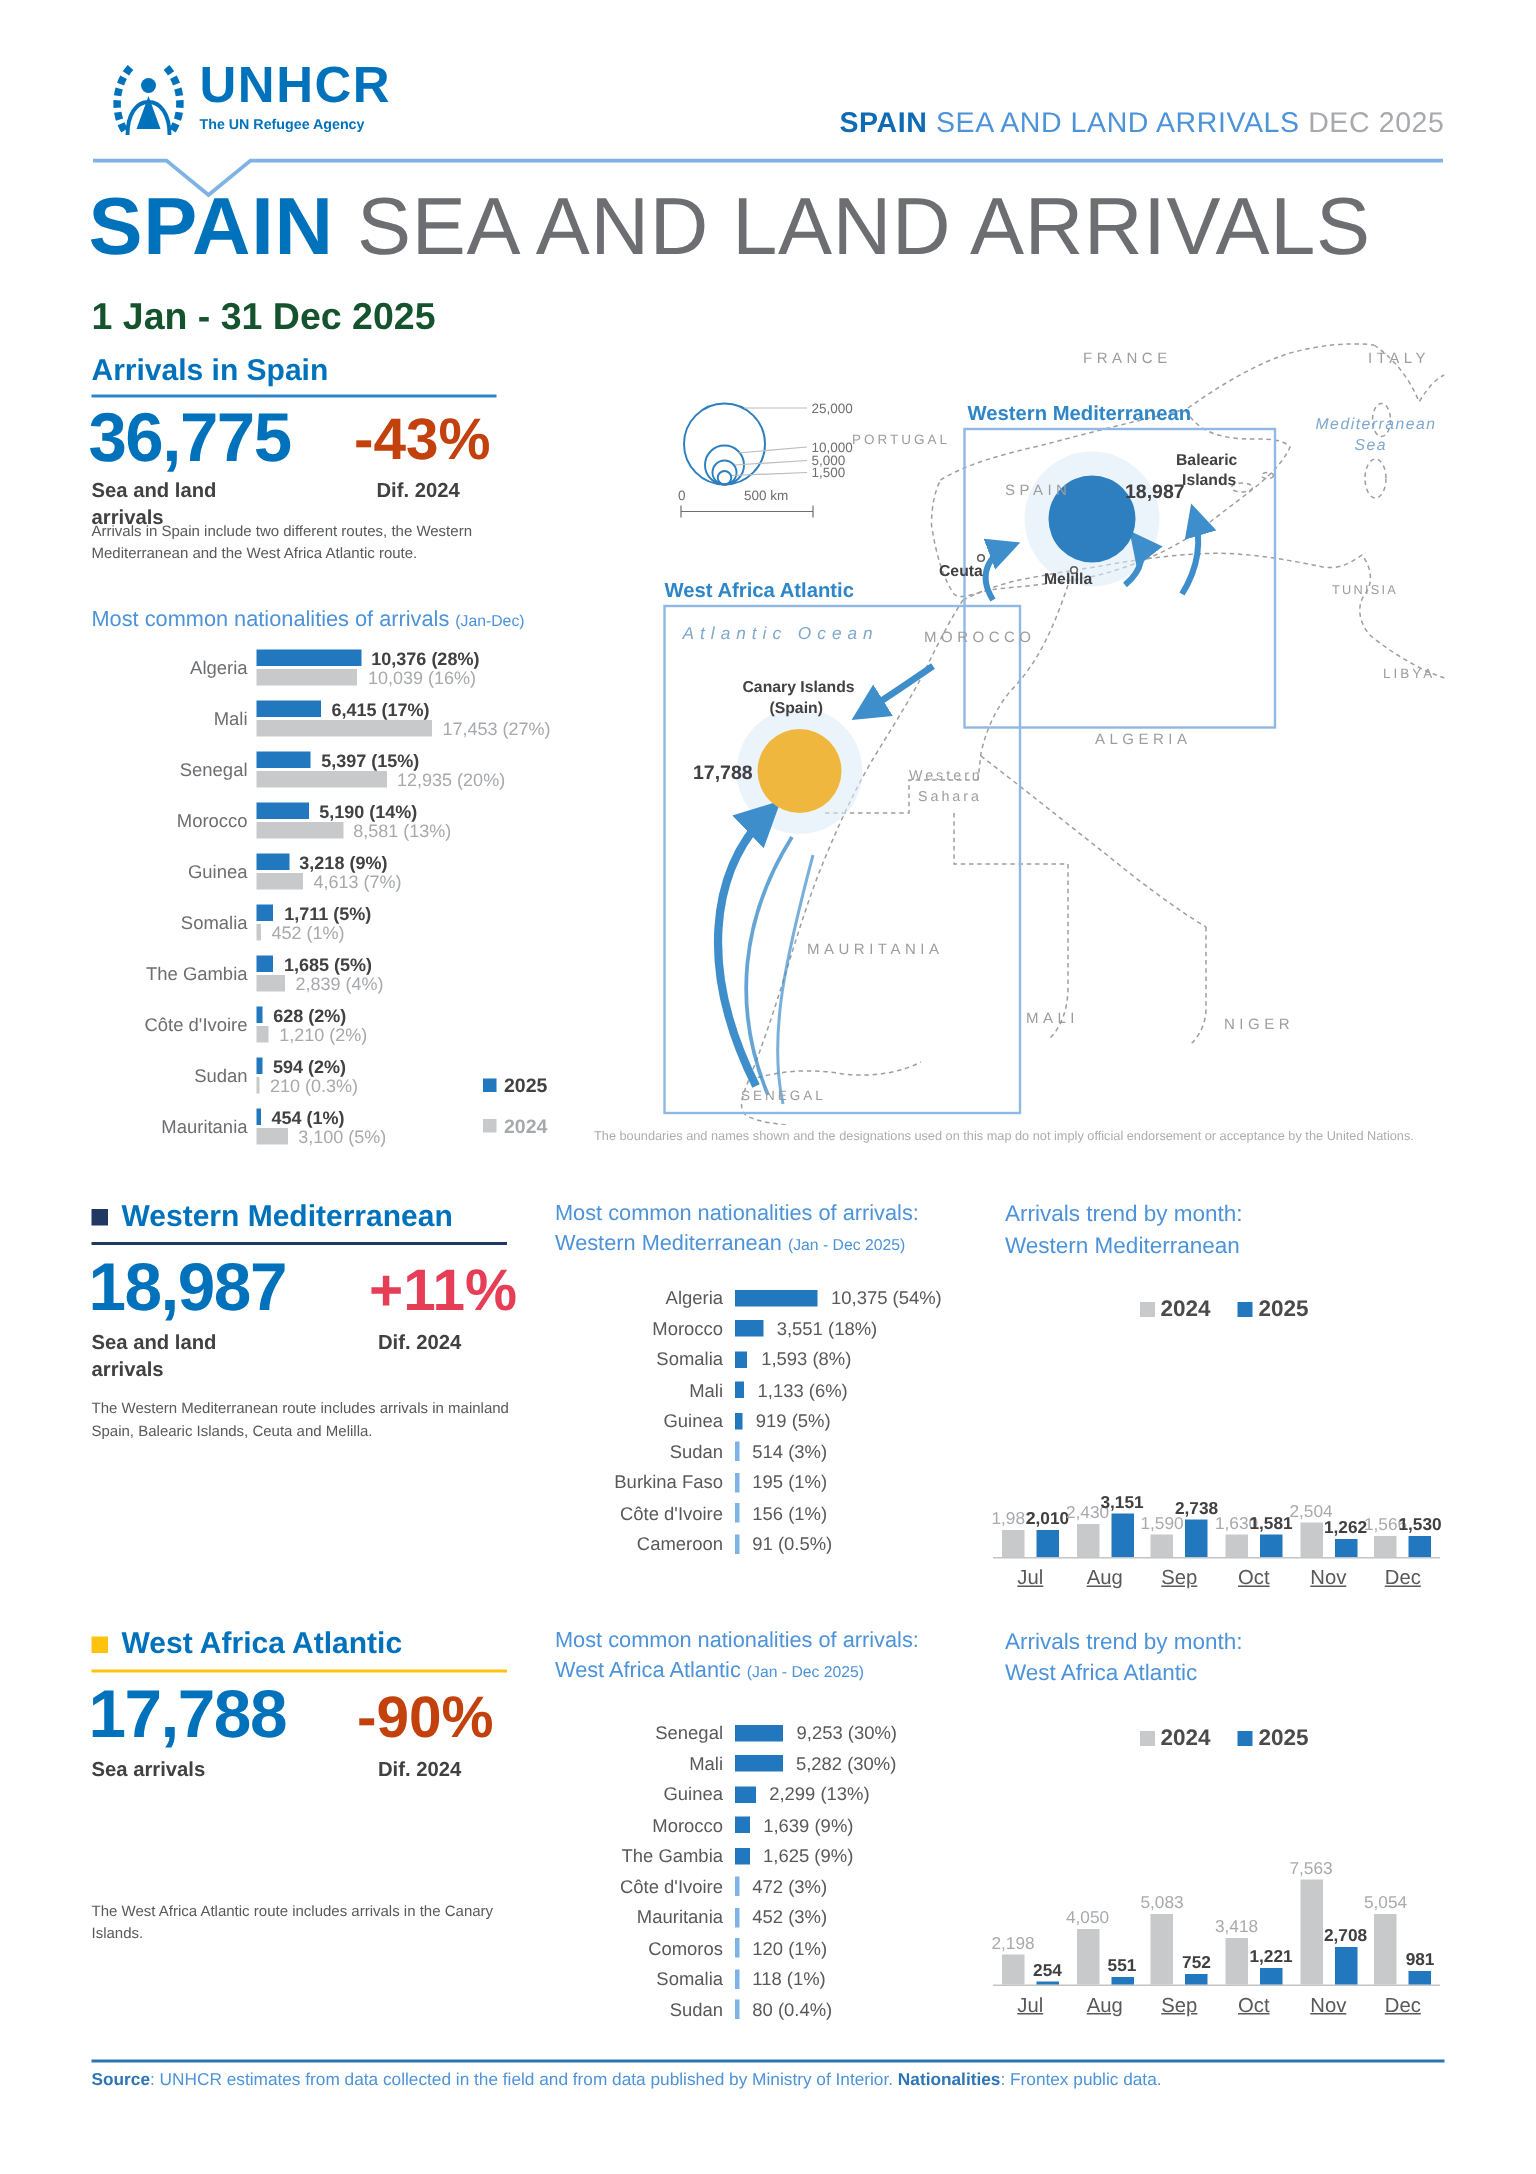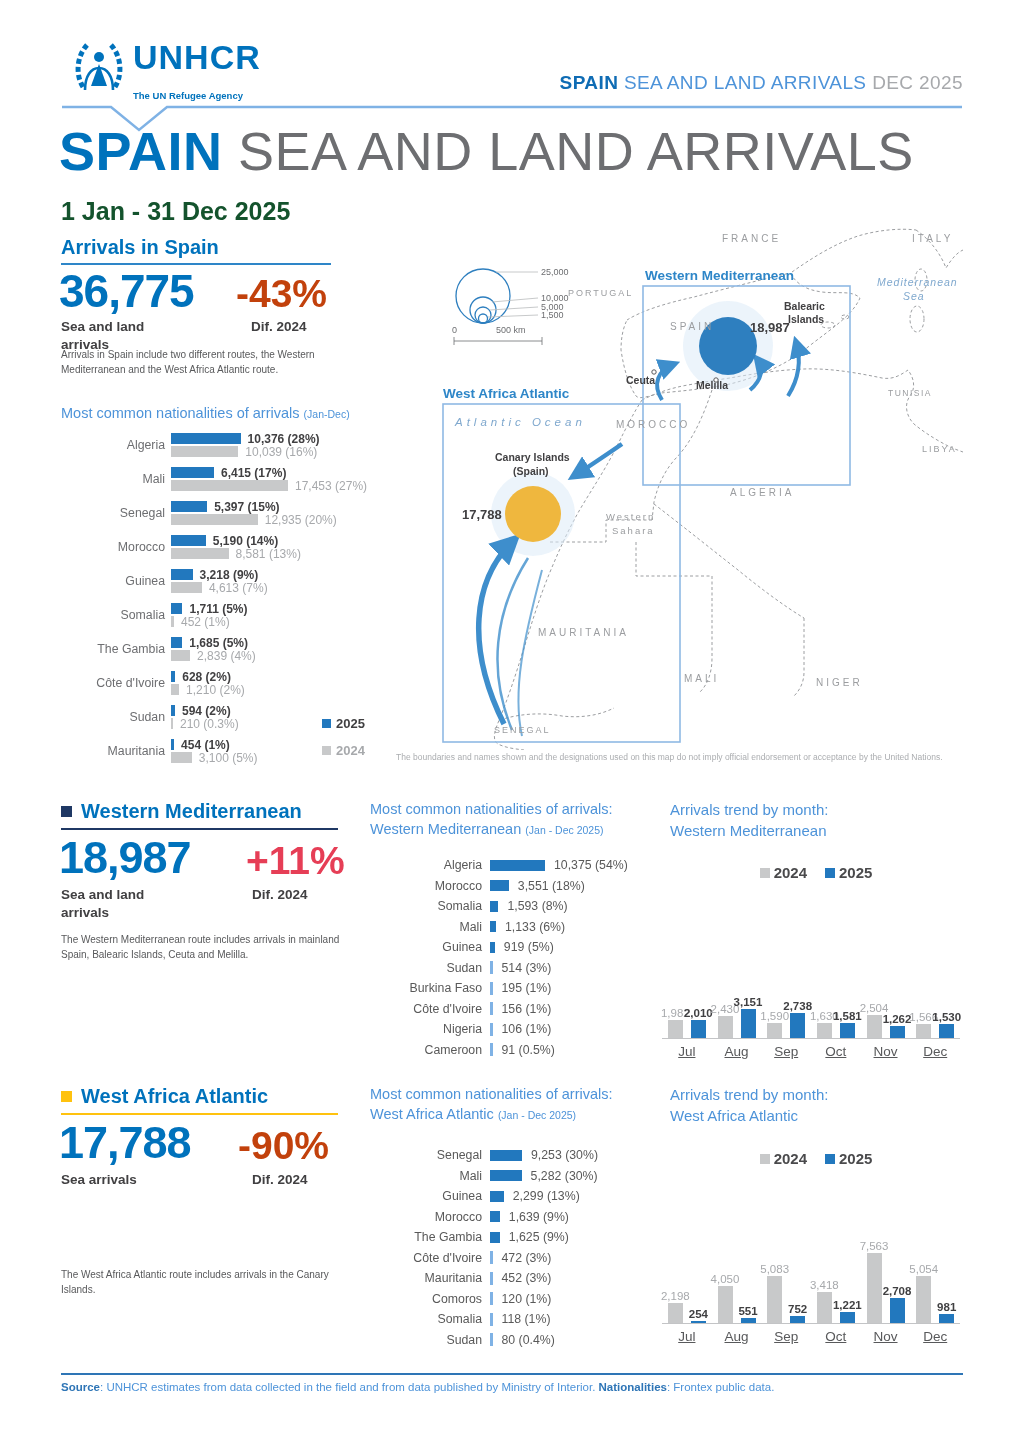--- a/index.html
+++ b/index.html
@@ -2,21 +2,21 @@
 <html><head>
 <meta charset="utf-8">
 <style>
   html,body{margin:0;padding:0;background:#fff;}
   .page{position:relative;width:1024px;height:1401px;background:#fff;overflow:hidden;
         font-family:"Liberation Sans",sans-serif;color:#414042;}
   .abs{position:absolute;}
 
   
   .brand-word{font-size:34px;font-weight:bold;color:#0072BC;letter-spacing:1px;line-height:1;}
-  .brand-tag{font-size:9.5px;font-weight:bold;color:#0072BC;margin-top:16px;}
+  .brand-tag{font-size:9.5px;font-weight:bold;color:#0072BC;margin-top:4px;}
   .doc-ref{font-size:19px;letter-spacing:.4px;white-space:nowrap;}
   .dr-b{color:#0F6CB4;font-weight:bold;}
   .dr-m{color:#4D93D9;}
   .dr-p{color:#A7A9AC;}
 
   .main-title{font-size:54px;letter-spacing:.5px;white-space:nowrap;line-height:1;}
   .t-accent{color:#0072BC;font-weight:bold;}
   .t-rest{color:#6D6E71;font-weight:300;}
   .date-range{font-size:25px;font-weight:600;color:#14532d;}
 
@@ -437,25 +437,20 @@
         <div class="mini-label">Burkina Faso</div>
         <div class="mini-bar tick"></div>
         <span class="mini-val">195 (1%)</span>
       </div>
       <div class="mini-row">
         <div class="mini-label">Côte d'Ivoire</div>
         <div class="mini-bar tick"></div>
         <span class="mini-val">156 (1%)</span>
       </div>
       <div class="mini-row">
-        <div class="mini-label">Nigeria</div>
-        <div class="mini-bar tick"></div>
-        <span class="mini-val">106 (1%)</span>
-      </div>
-      <div class="mini-row">
         <div class="mini-label">Cameroon</div>
         <div class="mini-bar tick"></div>
         <span class="mini-val">91 (0.5%)</span>
       </div>
     </div>
 
   <div class="abs chart-title" style="left:670px;top:799px;line-height:1.4;font-size:15px;">
     <div>Arrivals trend by month:</div>
     <div>Western Mediterranean</div>
   </div>

